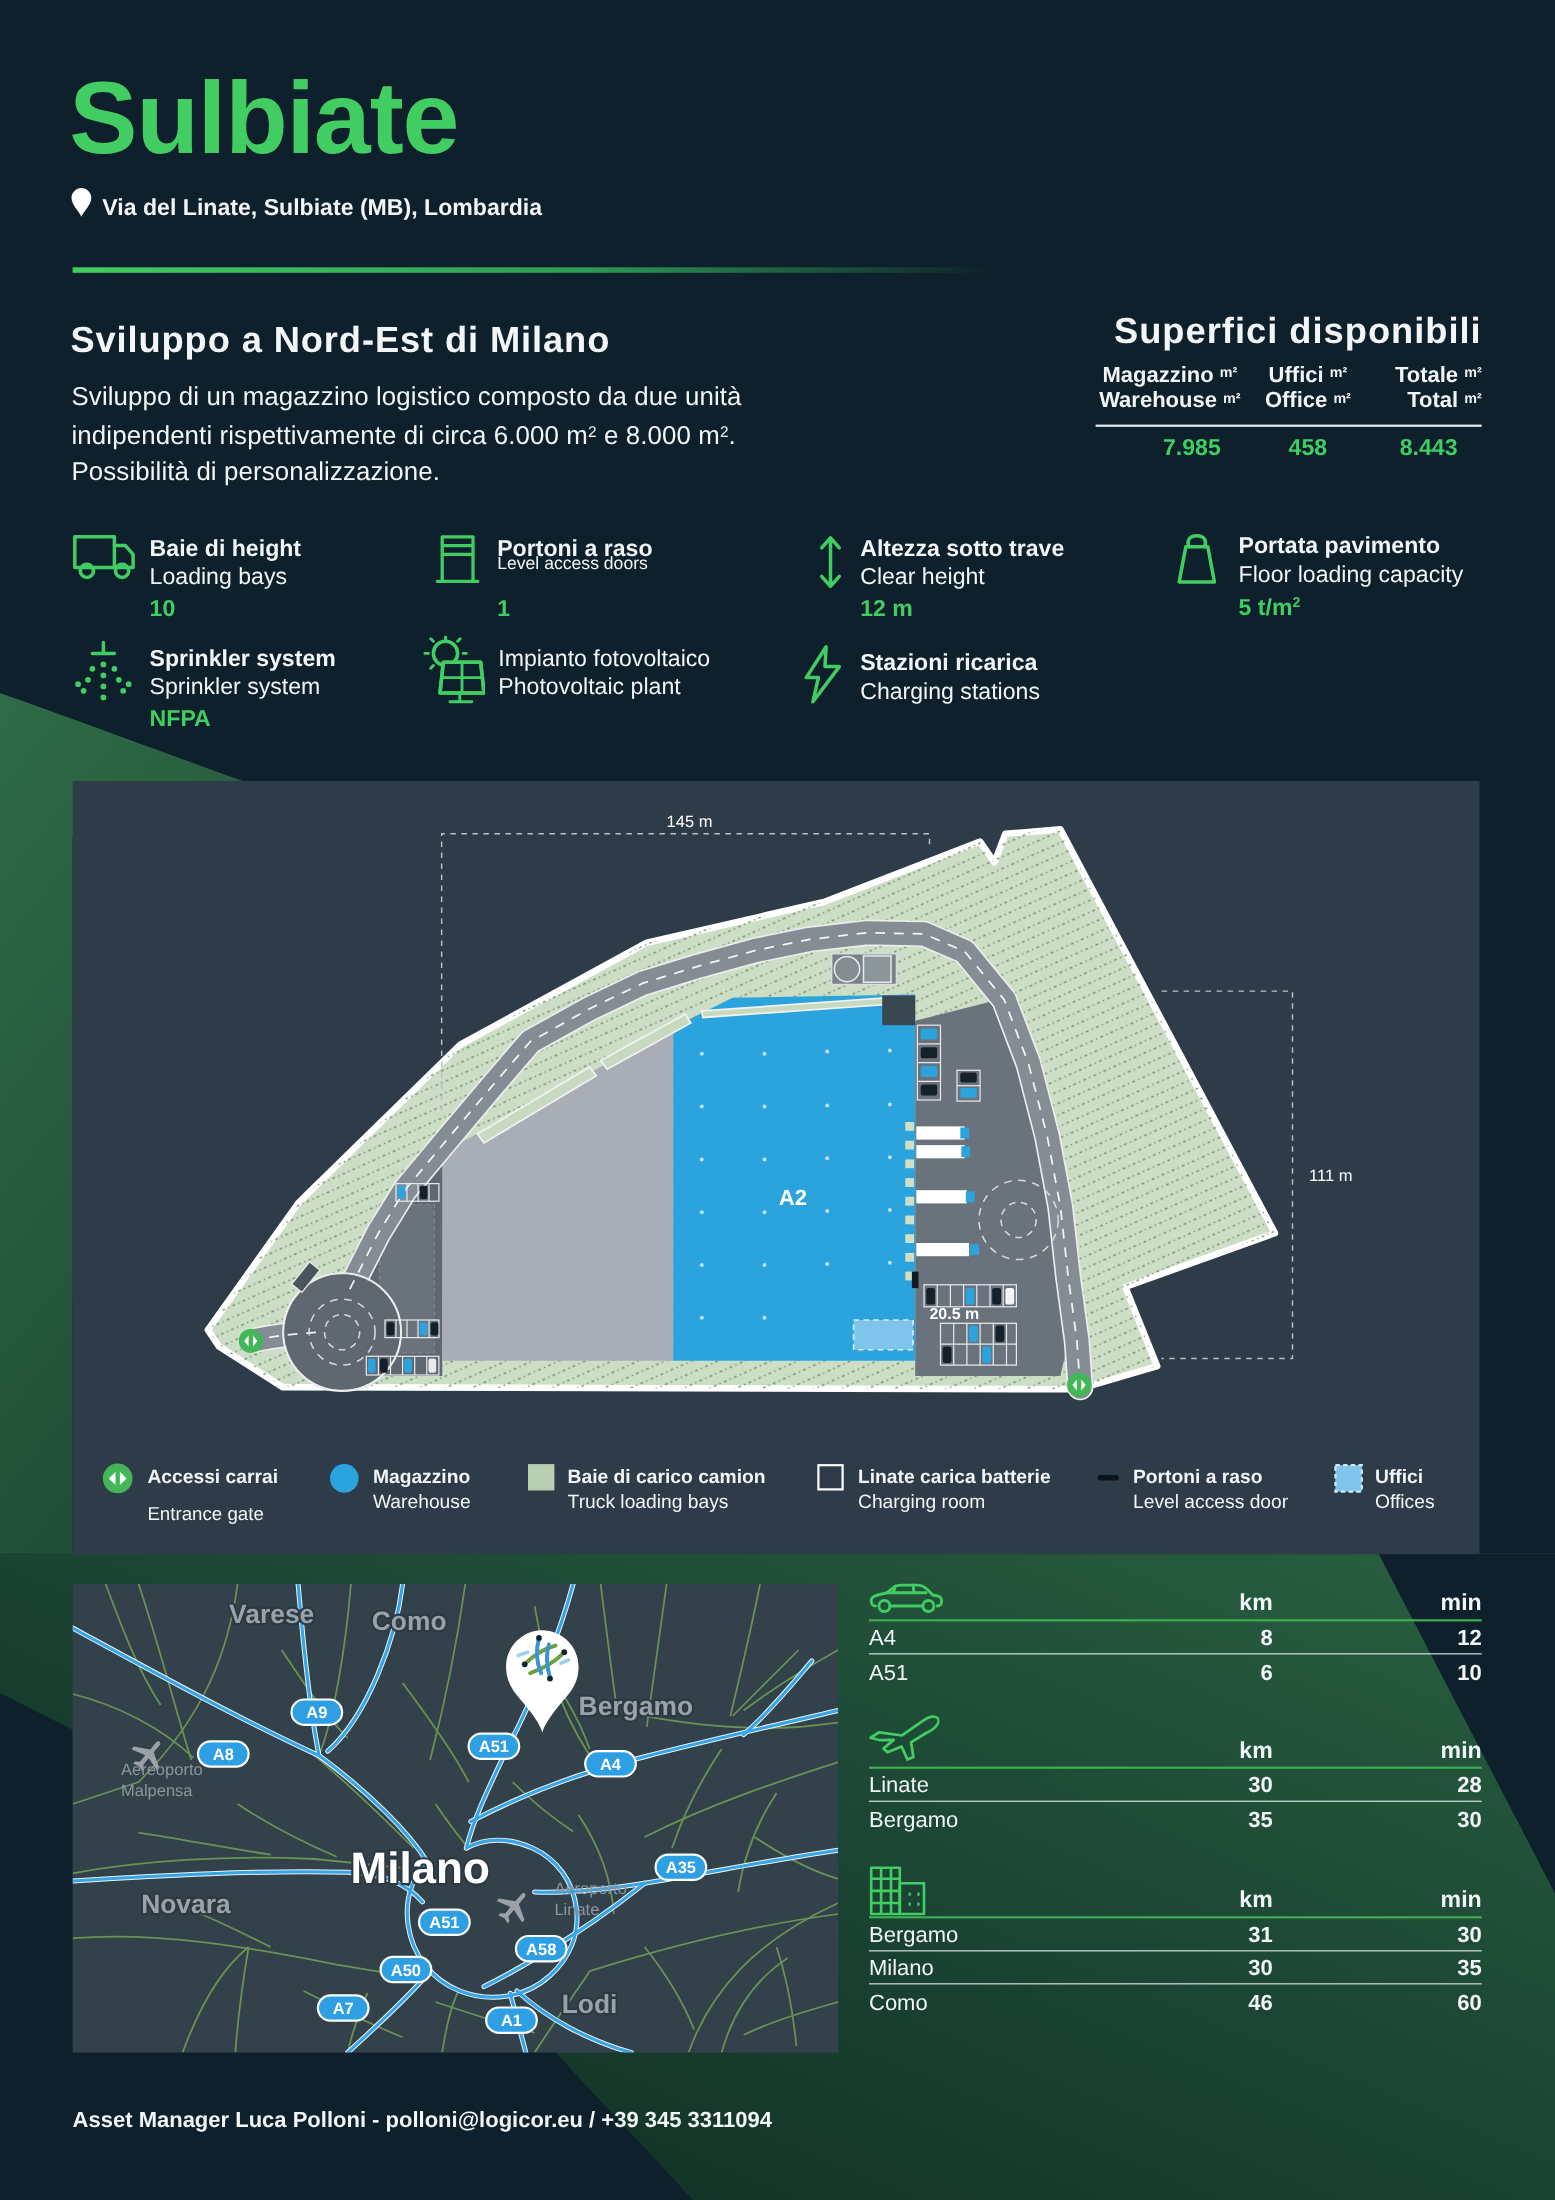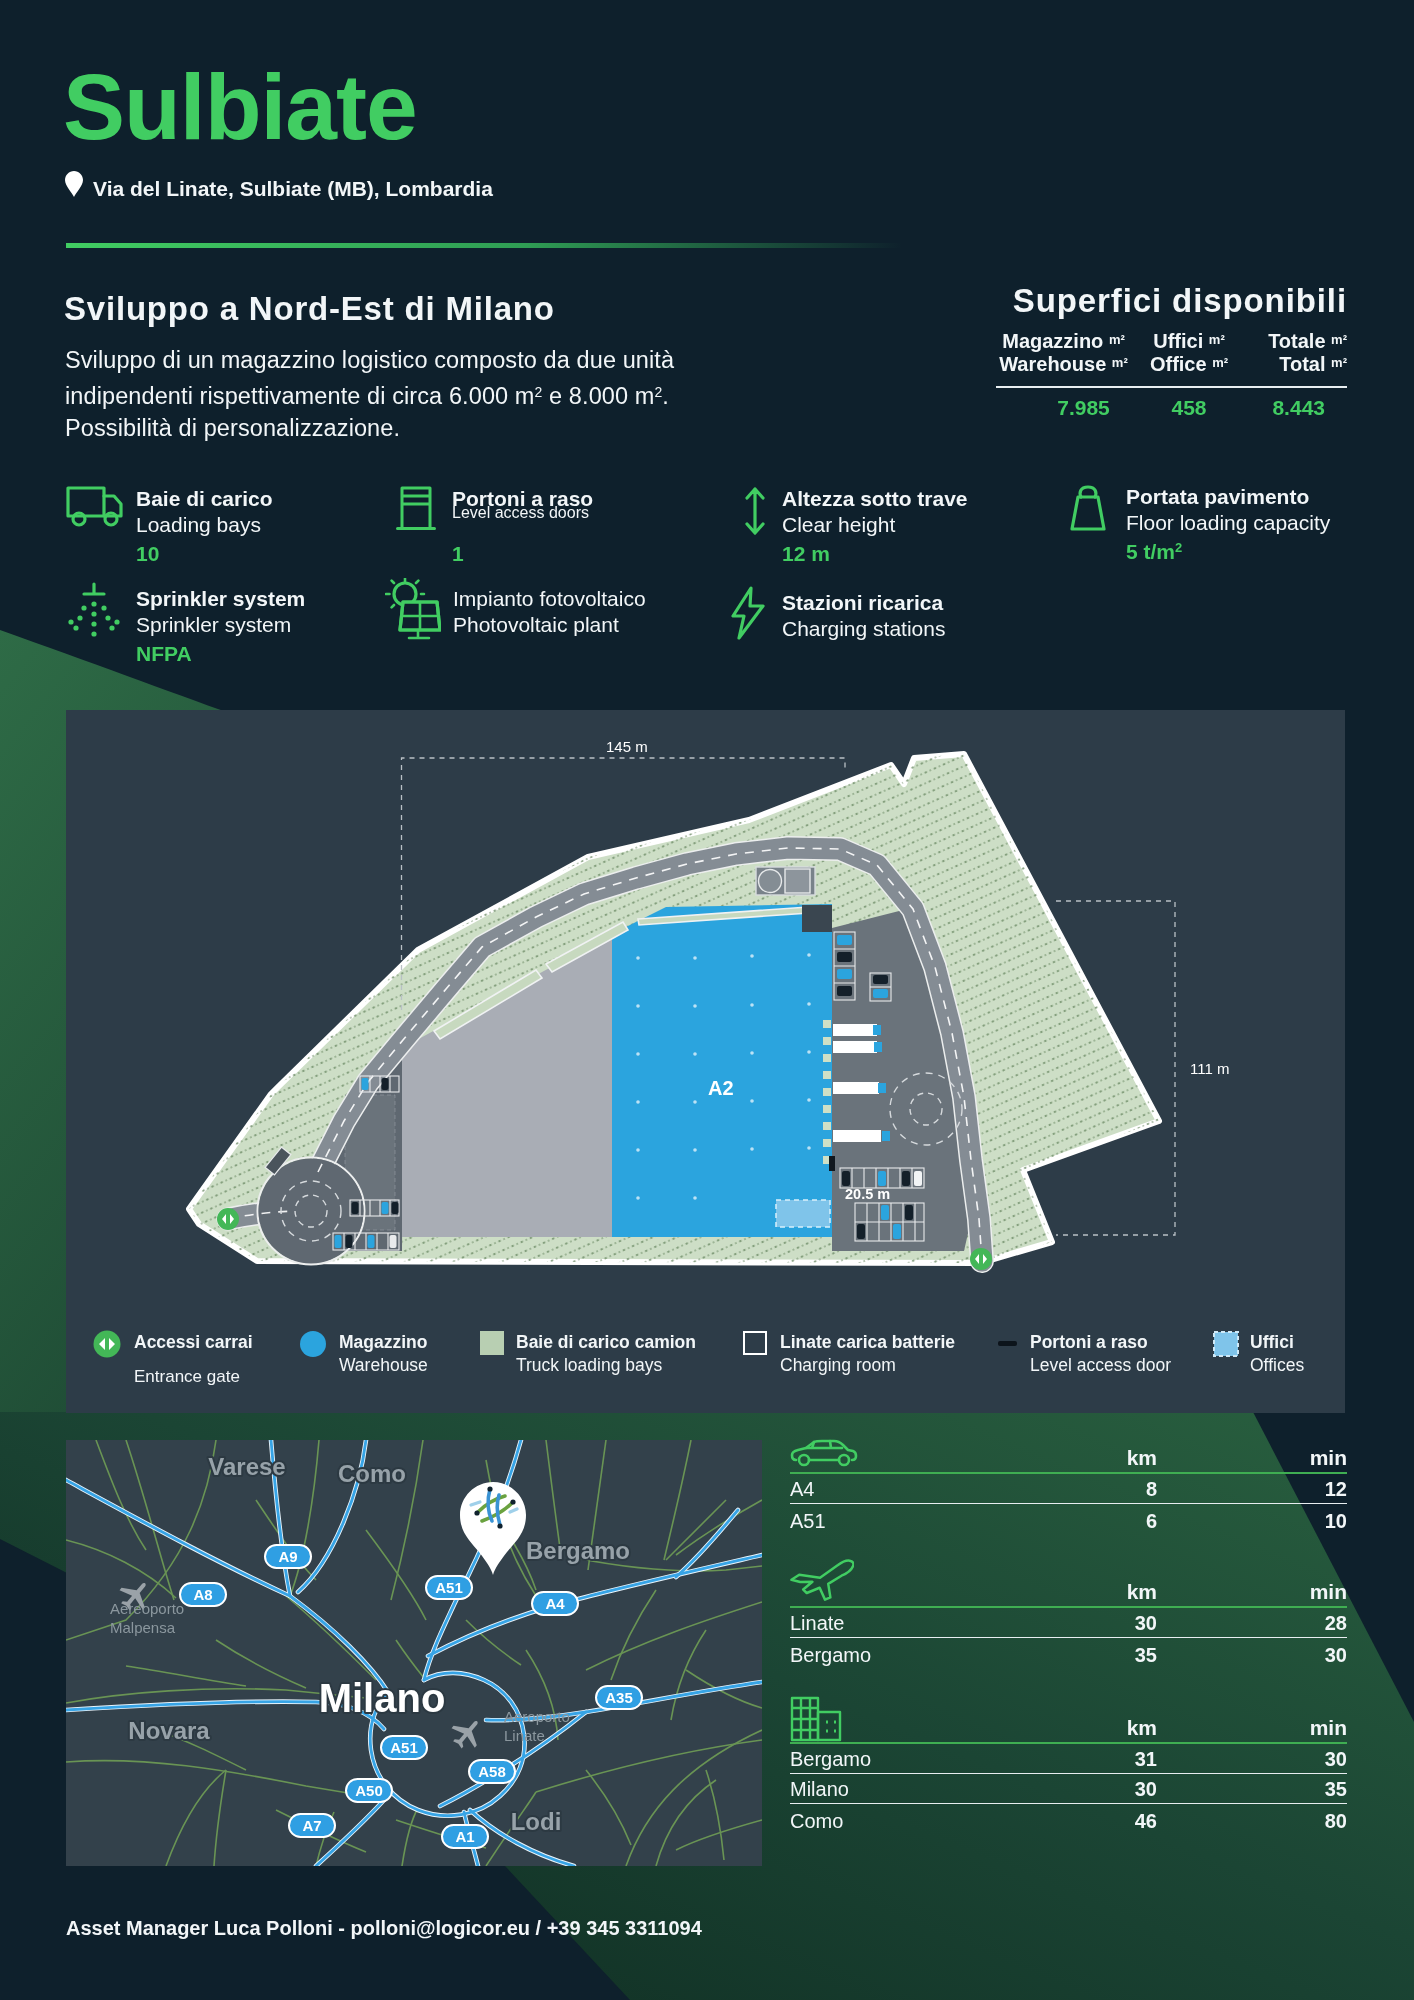--- a/index.html
+++ b/index.html
@@ -66,21 +66,21 @@
   </div>
 </div>
 
 <div class="abs" style="left:66px;top:486px;">
   <svg width="58" height="42" viewBox="0 0 58 42" fill="none" stroke="#41cd62" stroke-width="3.2" stroke-linecap="round" stroke-linejoin="round">
     <rect x="2" y="2" width="36" height="28"></rect>
     <path d="M38,10 L48,10 L55,18 L55,30 L38,30"></path>
     <circle cx="13" cy="33" r="6"></circle>
     <circle cx="45" cy="33" r="6"></circle>
   </svg>
-  <div class="abs w" style="left:70px;top:1px;font-size:21px;font-weight:bold;white-space:nowrap;">Baie di carico</div>
+  <div class="abs w" style="left:70px;top:1px;font-size:21px;font-weight:bold;white-space:nowrap;">Baie di height</div>
   <div class="abs w" style="left:70px;top:27px;font-size:21px;white-space:nowrap;">Loading bays</div>
   <div class="abs g" style="left:70px;top:56px;font-size:21px;font-weight:bold;">10</div>
 </div>
 
 <div class="abs" style="left:396px;top:486px;">
   <svg width="40" height="46" viewBox="0 0 40 46" fill="none" stroke="#41cd62" stroke-width="3" stroke-linecap="round" stroke-linejoin="round">
     <path d="M6,2 L34,2 M6,2 L6,42 M34,2 L34,42 M6,10 L34,10 M6,18 L34,18 M1.5,42.5 L38.5,42.5"></path>
   </svg>
   <div class="abs w" style="left:56px;top:1px;font-size:21px;font-weight:bold;white-space:nowrap;">Portoni a raso</div>
   <div class="abs w" style="left:56px;top:18px;font-size:16px;white-space:nowrap;">Level access doors</div>
@@ -618,18 +618,18 @@
         <span style="position:absolute;right:0;top:4px;font-weight:bold;">30</span>
   </div>
   <div style="position:relative;height:29px;border-bottom:1.5px solid #e8eef1;color:#f2f6f8;font-size:20px;">
     <span style="position:absolute;left:0;top:4px;">Milano</span>
         <span style="position:absolute;right:190px;top:4px;font-weight:bold;">30</span>
         <span style="position:absolute;right:0;top:4px;font-weight:bold;">35</span>
   </div>
   <div style="position:relative;height:29px;color:#f2f6f8;font-size:20px;">
     <span style="position:absolute;left:0;top:6px;">Como</span>
         <span style="position:absolute;right:190px;top:6px;font-weight:bold;">46</span>
-        <span style="position:absolute;right:0;top:6px;font-weight:bold;">80</span>
+        <span style="position:absolute;right:0;top:6px;font-weight:bold;">60</span>
   </div>
 </div>
 
 <div class="abs w" style="left:66px;top:1917px;font-size:20px;font-weight:bold;">Asset Manager Luca Polloni - polloni@logicor.eu / +39 345 3311094</div>
 </div>
 
 </body></html>

